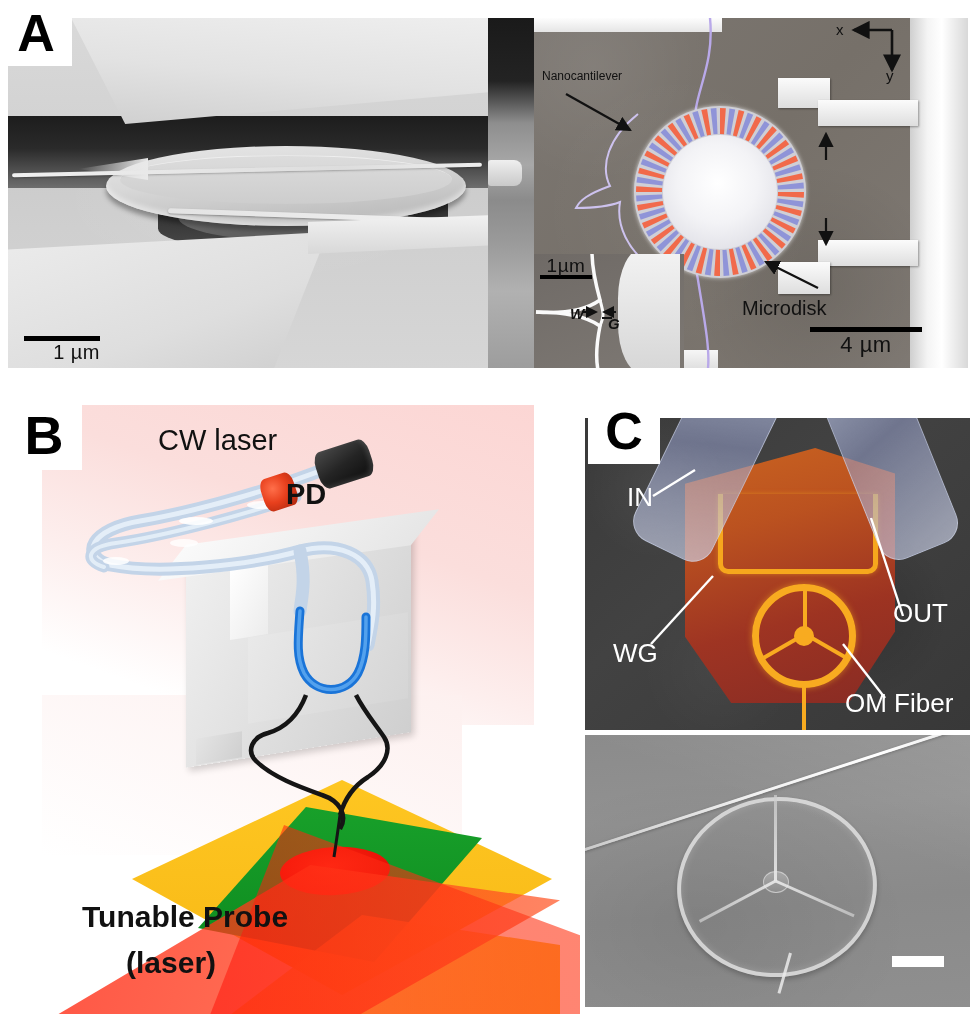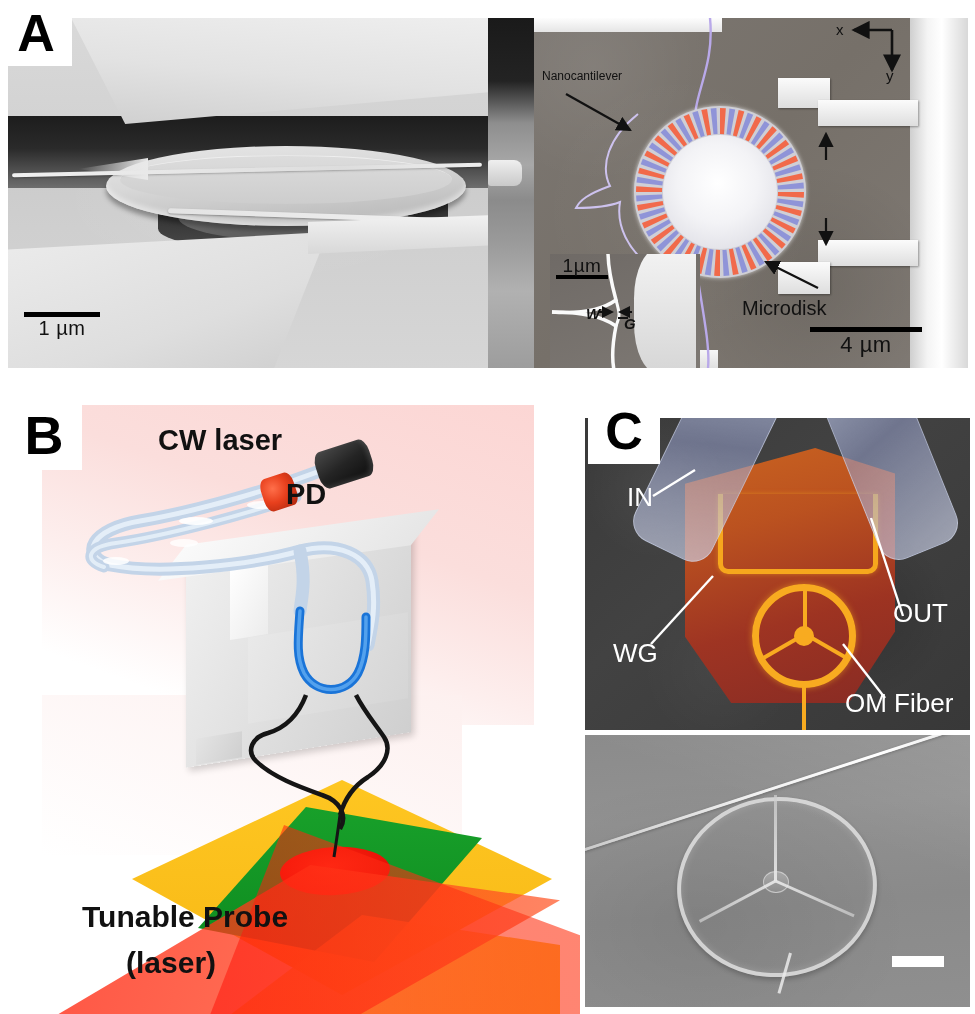--- a/index.html
+++ b/index.html
@@ -373,21 +373,21 @@
     <div class="disk-pedestal"></div>
     <div class="disk">
       <div class="disk-inner"></div>
     </div>
     <div class="taper"></div>
     <div class="taper2"></div>
     <div class="cantilever-tip"></div>
     <div class="slab-bl"></div>
     <div class="slab-br"></div>
 
-    <div class="scalebar-wrap" style="left:16px; bottom:28px; width:76px;">
+    <div class="scalebar-wrap" style="left:16px; bottom:4px; width:76px;text-align:right;">
       <div class="scalebar-line"></div>
       <div class="scalebar-text">1 µm</div>
     </div>
   </div>
 
   <div class="imgbox" id="panelA-right">
     <div class="grain"></div>
     <div class="leftstrip"></div>
     <div class="leftnub"></div>
     <div class="toppad"></div>
@@ -494,21 +494,21 @@
     <div class="lbl lbl-dark" style="left:254px; top:280px; font-size:20px;">Microdisk</div>
 
     <div class="lbl lbl-dark" style="left:348px; top:4px; font-size:15px;">x</div>
     <div class="lbl lbl-dark" style="left:398px; top:50px; font-size:15px;">y</div>
 
     <div class="scalebar-wrap" style="left:322px; bottom:10px; width:112px;">
       <div class="scalebar-line"></div>
       <div class="scalebar-text" style="font-size:22px;">4 µm</div>
     </div>
 
-    <div style="position:absolute; left:62px; top:236px; width:150px; height:114px; z-index:18; overflow:hidden;">
+    <div style="position:absolute; left:46px; top:236px; width:150px; height:114px; z-index:18; overflow:hidden;">
       <div style="position:absolute; inset:0; background:linear-gradient(160deg,#6f6a66,#7d7873);"></div>
       <div style="position:absolute; left:84px; top:-6px; width:62px; height:126px;
                   background:linear-gradient(180deg,#f3f3f3,#d6d6d6); border-radius:40% 0 0 40%;"></div>
       <svg style="position:absolute; left:0; top:0; width:150px; height:114px;">
         <path d="M 2 58 C 30 60, 52 56, 66 46 C 60 24, 58 8, 58 -2" fill="none" stroke="#fafafa" stroke-width="3.5"></path>
         <path d="M 2 58 C 30 58, 52 62, 66 72 C 62 92, 62 106, 64 116" fill="none" stroke="#fafafa" stroke-width="3.5"></path>
         <path d="M 66 46 C 70 60, 70 62, 66 72" fill="none" stroke="#fafafa" stroke-width="3"></path>
       </svg>
       <div class="scalebar-wrap" style="left:6px; top:2px; width:52px;">
         <div class="scalebar-text" style="font-size:19px; line-height:1;">1µm</div>
@@ -574,21 +574,21 @@
     <div class="cw-barrel"></div>
     <div class="pd-barrel"></div>
 
     <div class="plane-yellow"></div>
     <div class="plane-green"></div>
     <div class="spot-red"></div>
     <div class="beam beam-red1"></div>
     <div class="beam beam-yellow"></div>
     <div class="beam beam-red2"></div>
 
-    <div class="lbl lbl-dark" style="left:158px; top:30px; font-size:29px; font-weight:700;text-align:center;">CW laser</div>
+    <div class="lbl lbl-dark" style="left:158px; top:30px; font-size:29px; font-weight:400;text-align:center;">CW laser</div>
     <div class="lbl lbl-dark" style="left:286px; top:84px; font-size:29px; font-weight:700;">PD</div>
     <div class="lbl lbl-dark" style="left:82px; top:506px; font-size:30px; font-weight:700;">Tunable Probe</div>
     <div class="lbl lbl-dark" style="left:126px; top:552px; font-size:30px; font-weight:700;">(laser)</div>
   </div>
 
   <div class="panel-letter" style="left:6px; top:400px; width:76px; height:70px; font-size:54px;">B</div>
 
   <div class="imgbox" id="panelC-top">
     <div class="noise"></div>
     <div class="chip"></div>

